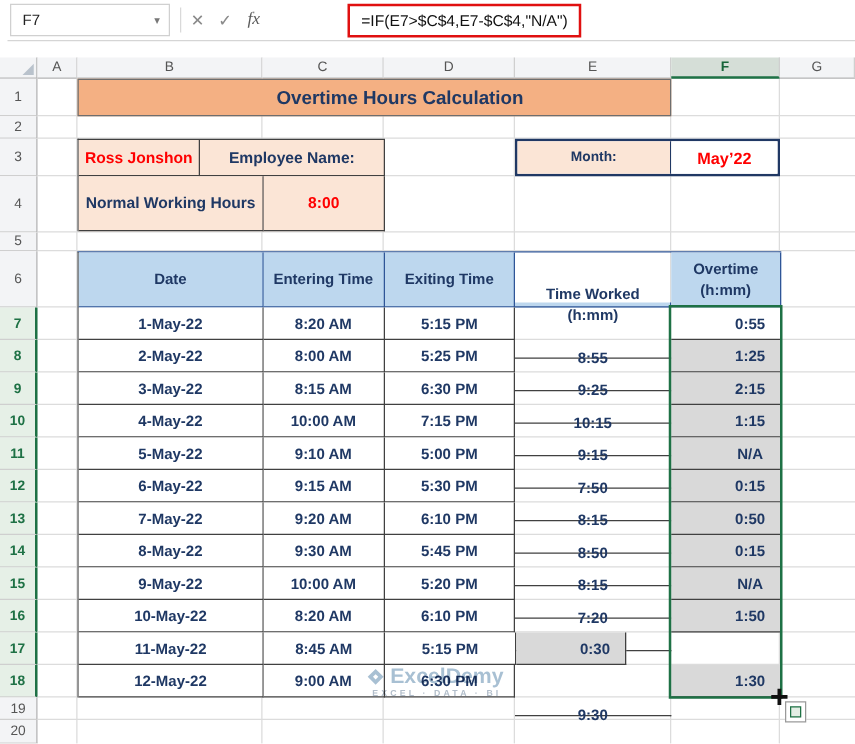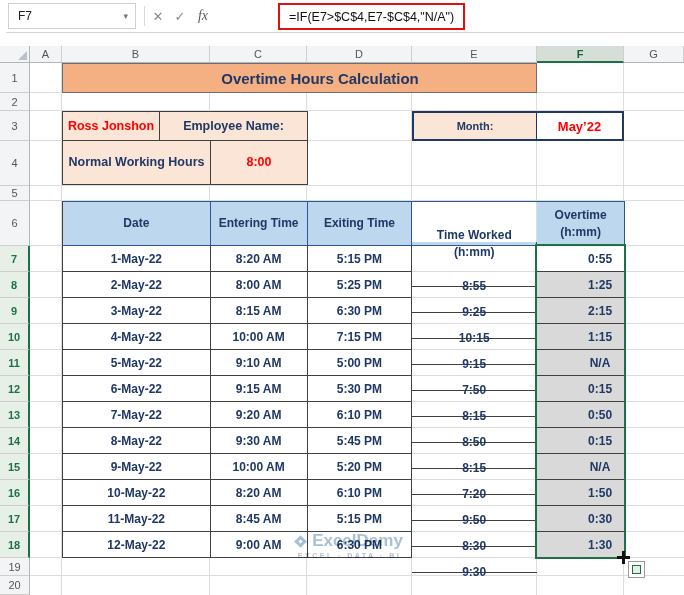--- a/index.html
+++ b/index.html
@@ -243,21 +243,20 @@
       <div class="td cb">10-May-22</div>
       <div class="td cc">8:20 AM</div>
       <div class="td cd">6:10 PM</div>
       <div class="td ce">9:50</div>
       <div class="td cf ot">1:50</div>
     </div>
     <div class="trow">
       <div class="td cb">11-May-22</div>
       <div class="td cc">8:45 AM</div>
       <div class="td cd">5:15 PM</div>
-      <div class="td ce">8:30</div>
       <div class="td cf ot">0:30</div>
     </div>
     <div class="trow">
       <div class="td cb">12-May-22</div>
       <div class="td cc">9:00 AM</div>
       <div class="td cd">6:30 PM</div>
       <div class="td ce">9:30</div>
       <div class="td cf ot">1:30</div>
     </div>
   </div>

